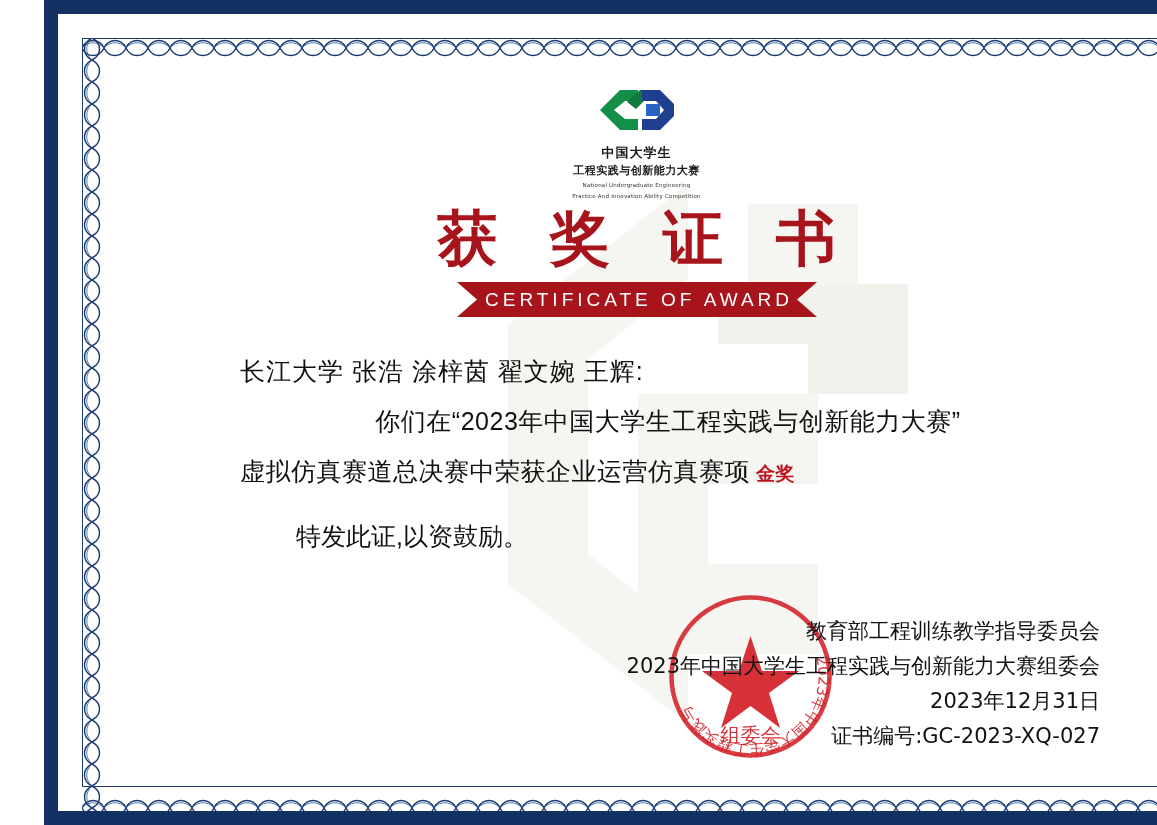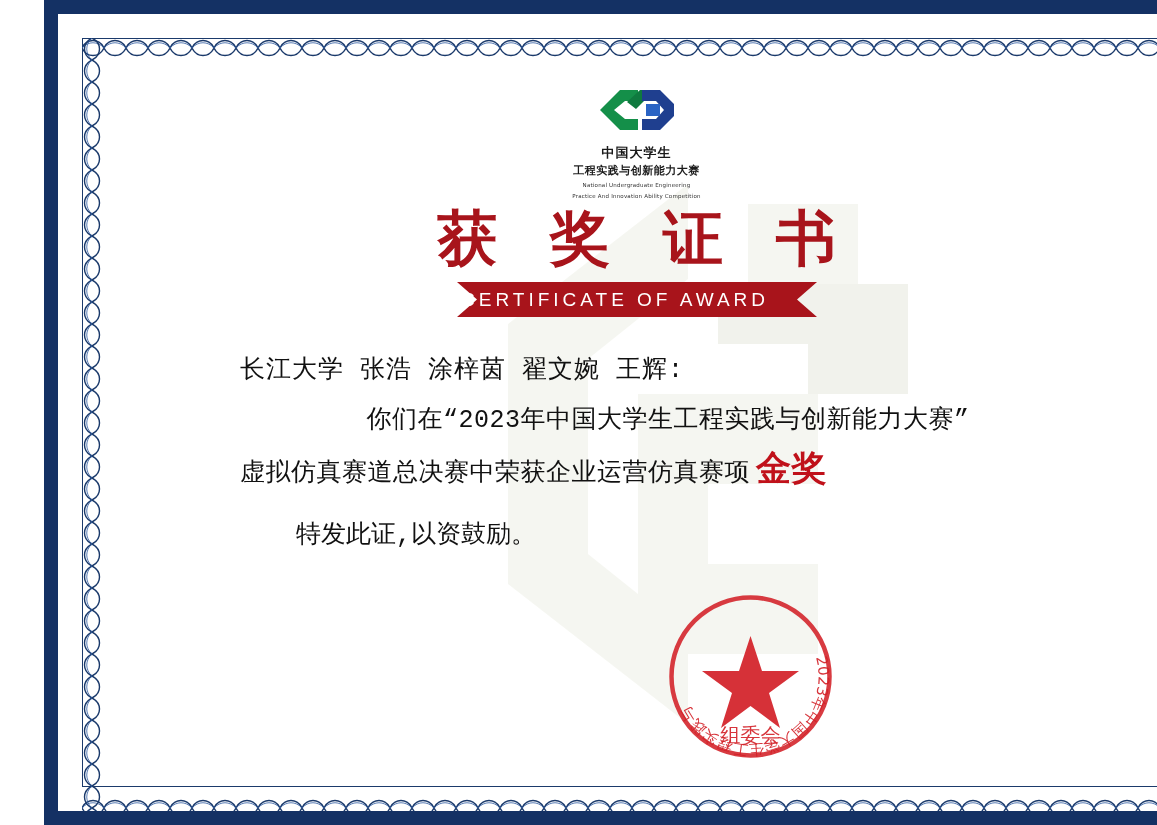--- a/index.html
+++ b/index.html
@@ -119,51 +119,51 @@
     width: 360px;
     height: 35px;
   }
   .ribbon-label {
     position: absolute;
     left: 0;
     top: 0;
     width: 360px;
     height: 50px;
     line-height: 35px;
-    text-align: left;
+    text-align: center;
     color: #ffffff;
     font-size: 19px;
     letter-spacing: 4px;
     font-family: "Liberation Sans", sans-serif;
     text-indent: 4px;
   }
 
   
   .body-text {
     position: absolute;
     left: 182px;
     top: 332px;
     width: 800px;
     color: #111111;
-    font-family: Liberation Mono, monospace;
+    font-family: Liberation Sans, sans-serif;
   }
   .line {
     font-size: 25px;
     line-height: 50px;
     white-space: nowrap;
   }
   .line-1 { letter-spacing: 1px; }
   .line-2 { padding-left: 56px; letter-spacing: 0.5px; text-align: center; }
   .line-3 { letter-spacing: 0.5px; }
   .line-4 { padding-left: 56px; margin-top: 6px; }
   .line-5 { padding-left: 56px; margin-top: 12px; }
   .award {
     color: #c0111a;
     font-weight: bold;
-    font-size: 35px;
+    font-size: 19px;
     margin-left: 6px;
   }
 
   
   .sign-block {
     position: absolute;
     right: 115px;
     top: 600px;
     text-align: right;
     font-family: "DejaVu Sans", sans-serif;
@@ -265,15 +265,21 @@
         </defs>
         <circle cx="92.5" cy="92.5" r="79" fill="none" stroke="#d32027" stroke-width="4.5" opacity="0.88"></circle>
         <text font-size="15" fill="#d32027" font-family="DejaVu Sans, sans-serif" opacity="0.9">
           <textPath href="#sealArc" startOffset="2%">2023年中国大学生工程实践与创新能力大赛</textPath>
         </text>
         <text x="92.5" y="158" font-size="20" fill="#d32027" text-anchor="middle" font-family="DejaVu Sans, sans-serif" opacity="0.9">组委会</text>
         <path d="M92.5 52 L104 87 L141 87 L111 109 L122 144 L92.5 122 L63 144 L74 109 L44 87 L81 87 Z" fill="#d32027" opacity="0.92"></path>
       </svg>
     </div>
 
+    <div class="sign-block">
+      <div class="sign-line">教育部工程训练教学指导委员会</div>
+      <div class="sign-line">2023年中国大学生工程实践与创新能力大赛组委会</div>
+      <div class="sign-line">2023年12月31日</div>
+      <div class="sign-line">证书编号:GC-2023-XQ-027</div>
+    </div>
 
   </div>
 </div>
 
 </body></html>

